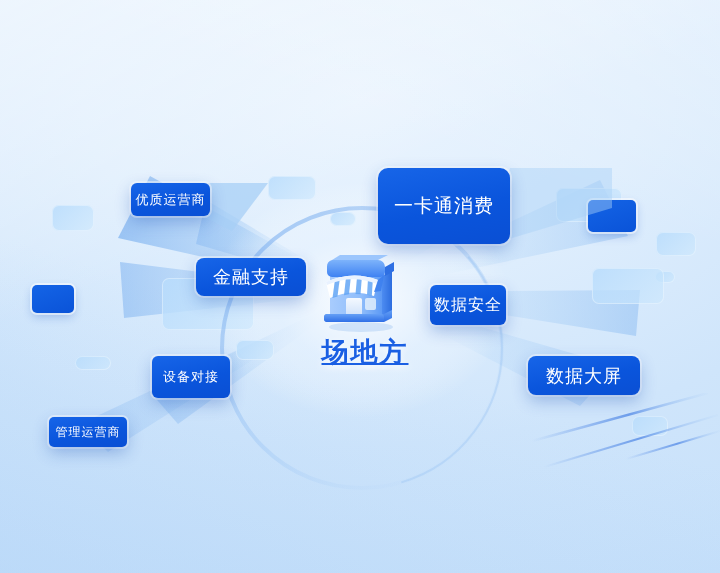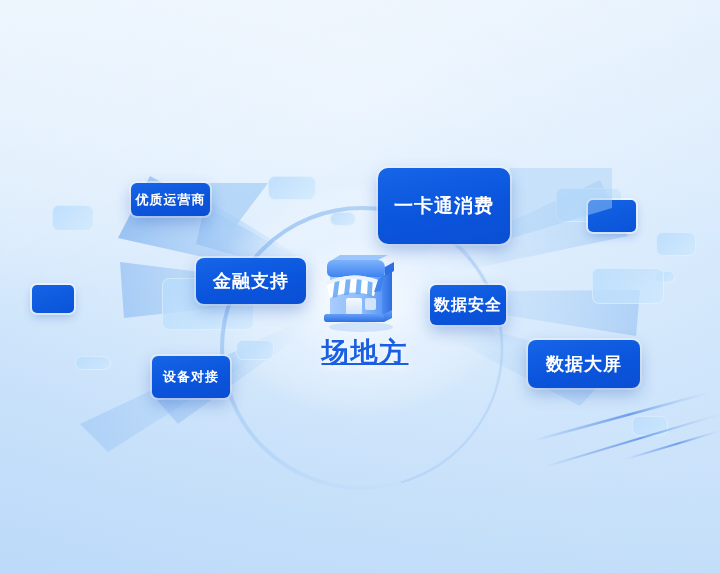--- a/index.html
+++ b/index.html
@@ -38,21 +38,21 @@
     background:linear-gradient(160deg,#1464e6 0%,#0a53d8 100%);
     box-shadow:0 0 0 2px rgba(255,255,255,.55), 0 4px 10px rgba(20,80,190,.28);
   }
 
   
   .ring{position:absolute;left:212px;top:198px;width:300px;height:300px;pointer-events:none;}
 
   
   .card{
     position:absolute;display:flex;align-items:center;justify-content:center;
-    color:#fff;font-weight:700;letter-spacing:1px;white-space:nowrap;
+    color:#fff;font-weight:400;letter-spacing:1px;white-space:nowrap;
     background:linear-gradient(168deg,#1765e8 0%,#0a55dc 55%,#0a4fd4 100%);
     box-shadow:0 6px 16px rgba(17,70,175,.30), 0 0 0 2px rgba(255,255,255,.5);
   }
   .card.big{border-radius:10px;font-size:19px;}
   .card.mid{border-radius:8px;font-size:18px;}
   .card.sml{border-radius:6px;font-size:13px;}
   .card.tiny{border-radius:5px;font-size:12px;}
 
   
   .wedge{position:absolute;pointer-events:none;}
@@ -145,40 +145,43 @@
     <polygon points="0,0 72,0 36,48 0,30" fill="#a7cff6" opacity=".75"></polygon>
   </svg>
   <svg class="wedge" style="left:492px;top:168px;width:120px;height:100px" viewBox="0 0 120 100">
     <polygon points="18,0 120,0 120,40 0,76" fill="#a9d0f6" opacity=".45"></polygon>
   </svg>
 
   <div class="card big" style="left:378px;top:168px;width:132px;height:76px">
     <span>一卡通消费</span>
   </div>
 
-  <div class="card mid" style="left:196px;top:258px;width:110px;height:46px">
+  <div class="card mid" style="left:196px;top:258px;width:110px;height:38px">
     <span>金融支持</span>
   </div>
 
-  <div class="card mid" style="left:528px;top:340px;width:112px;height:48px">
+  <div class="card mid" style="left:528px;top:356px;width:112px;height:39px">
     <span>数据大屏</span>
   </div>
 
   <div class="card sml" style="left:430px;top:285px;width:76px;height:40px;font-size:16px">
     <span>数据安全</span>
   </div>
 
   <div class="card sml" style="left:131px;top:183px;width:79px;height:33px">
     <span>优质运营商</span>
   </div>
 
   <div class="card sml" style="left:152px;top:356px;width:78px;height:42px">
     <span>设备对接</span>
   </div>
 
+  <div class="card tiny" style="left:49px;top:417px;width:78px;height:30px">
+    <span>管理运营商</span>
+  </div>
 
   <svg class="shop" viewBox="0 0 86 84">
     <defs>
       <linearGradient id="roofG" x1="0" y1="0" x2="0" y2="1">
         <stop offset="0%" stop-color="#7db3fb"></stop>
           <stop offset="100%" stop-color="#3f82f2"></stop>
       </linearGradient>
       <linearGradient id="bodyG" x1="0" y1="0" x2="1" y2="0">
         <stop offset="0%" stop-color="#a8ccfd"></stop>
           <stop offset="60%" stop-color="#8fbdfb"></stop>

